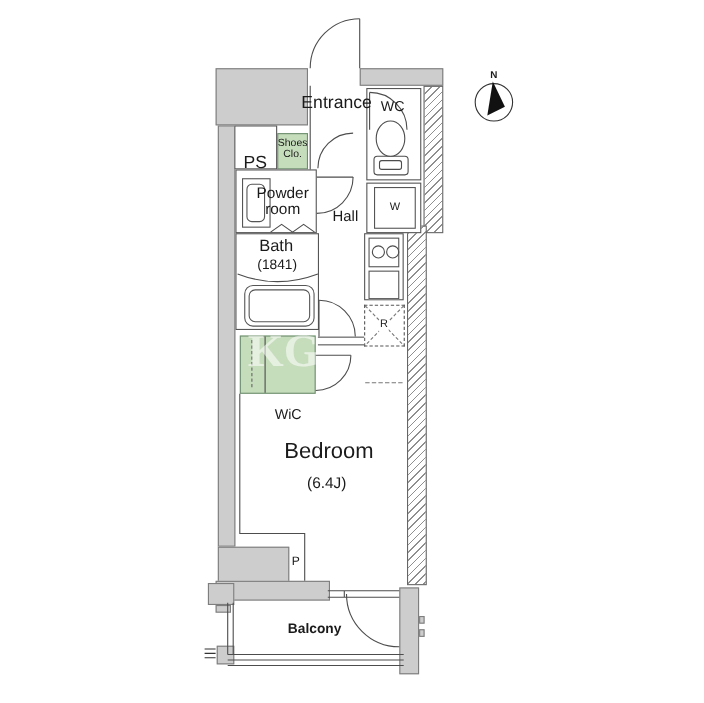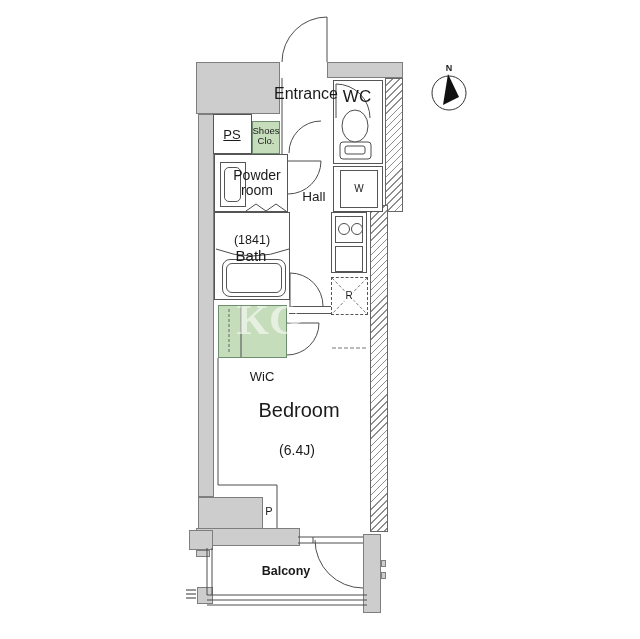--- a/index.html
+++ b/index.html
@@ -104,38 +104,38 @@
 
       <path d="M207,548 V595 M212,548 V595"></path>
       <path d="M207,595 H367 M207,600 H367 M207,605 H367"></path>
       <path d="M186,590 H196 M186,594 H196 M186,598 H196" stroke="#333"></path>
 
       <circle cx="449" cy="93" r="17" stroke="#333"></circle>
       <polygon points="448,74 443,105 459,97" fill="#111" stroke="none"></polygon>
     </g>
   </svg>
 
-  <div class="wm" style="left:269px;top:320px;"><span>KG</span></div>
+  <div class="wm" style="left:258px;top:320px;"><span>KG</span></div>
 
   <div class="label" style="left:306px;top:94px;font-size:16px;"><span>Entrance</span></div>
-  <div class="label" style="left:357px;top:97px;font-size:17px;"><span>WC</span></div>
-  <div class="label" style="left:232px;top:135px;font-size:13px;text-decoration:underline;"><span>PS</span></div>
+  <div class="label" style="left:357px;top:97px;font-size:13px;"><span>WC</span></div>
+  <div class="label" style="left:232px;top:148px;font-size:16px;"><span>PS</span></div>
   <div class="label" style="left:266px;top:136px;font-size:9.5px;">
     <span>Shoes</span><br>
     <span>Clo.</span>
   </div>
   <div class="label" style="left:257px;top:183px;font-size:14px;">
     <span>Powder</span><br>
     <span>room</span>
   </div>
   <div class="label" style="left:314px;top:197px;font-size:13.5px;"><span>Hall</span></div>
-  <div class="label" style="left:251px;top:224px;font-size:15px;margin-top:32px;"><span>Bath</span></div>
+  <div class="label" style="left:251px;top:224px;font-size:15px;"><span>Bath</span></div>
   <div class="label" style="left:252px;top:241px;font-size:12.5px;"><span>(1841)</span></div>
   <div class="label" style="left:359px;top:189px;font-size:10px;"><span>W</span></div>
   <div class="label" style="left:349px;top:296px;font-size:10px;background:#fff;padding:0 1px;"><span>R</span></div>
   <div class="label" style="left:262px;top:334px;font-size:13px;margin-top:43px;"><span>WiC</span></div>
   <div class="label" style="left:299px;top:411px;font-size:20px;"><span>Bedroom</span></div>
-  <div class="label" style="left:297px;top:439px;font-size:14px;margin-top:12px;"><span>(6.4J)</span></div>
+  <div class="label" style="left:297px;top:439px;font-size:14px;"><span>(6.4J)</span></div>
   <div class="label" style="left:269px;top:512px;font-size:11px;"><span>P</span></div>
   <div class="label" style="left:286px;top:572px;font-size:12.5px;font-weight:bold;"><span>Balcony</span></div>
   <div class="label" style="left:449px;top:69px;font-size:9px;font-weight:bold;"><span>N</span></div>
 
 </div>
 
 </body></html>

